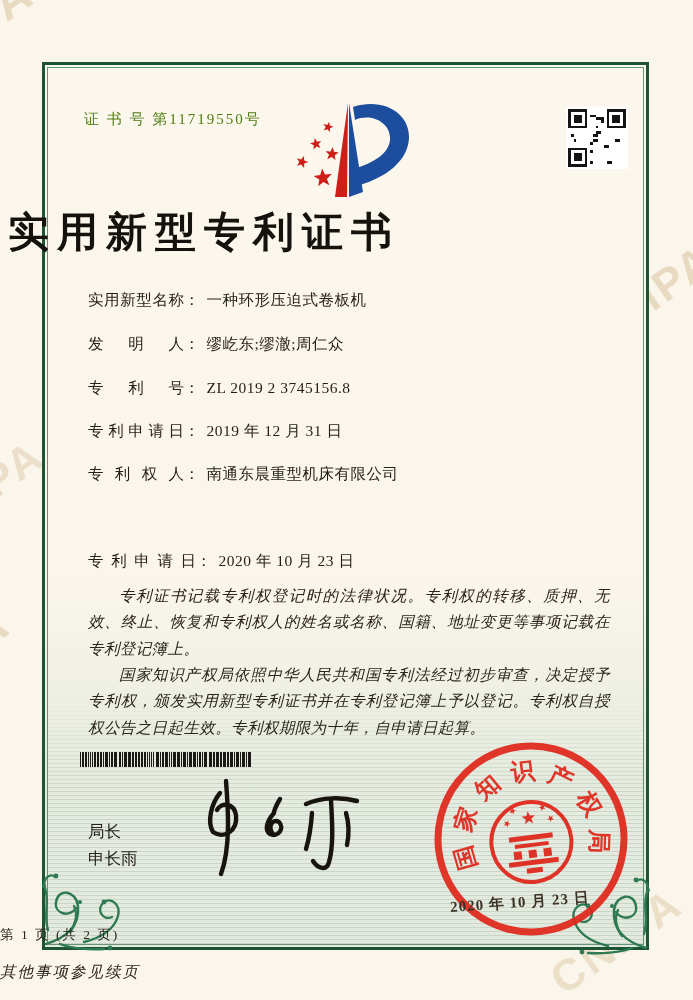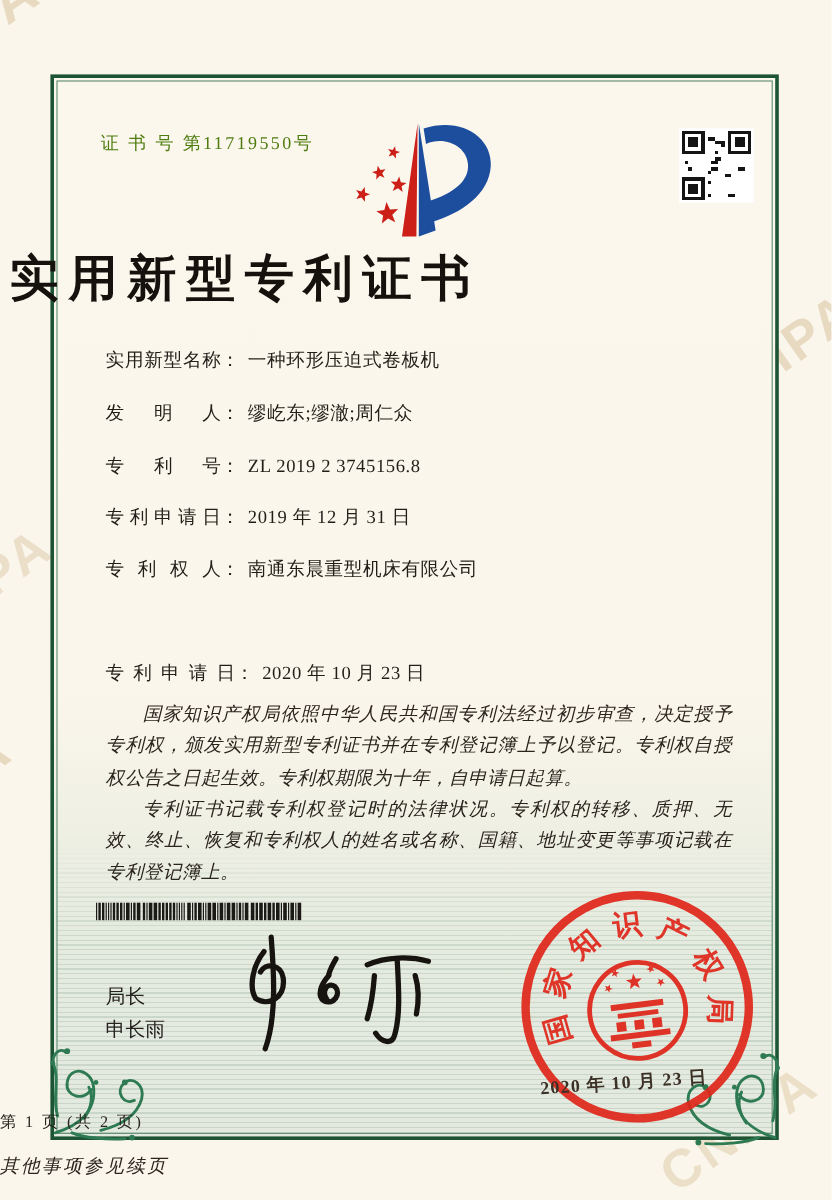--- a/index.html
+++ b/index.html
@@ -195,22 +195,22 @@
     <span class="flabel">专利申请日</span><span class="colon">：</span><span class="fvalue">2019 年 12 月 31 日</span>
   </div>
   <div class="row r5">
     <span class="flabel">专利权人</span><span class="colon">：</span><span class="fvalue">南通东晨重型机床有限公司</span>
   </div>
   <div class="row r7">
     <span class="flabel wide">专利申请日</span><span class="colon">：</span><span class="fvalue">2020 年 10 月 23 日</span>
   </div>
 
   <div class="paras">
+    <p>专利证书记载专利权登记时的法律状况。专利权的转移、质押、无效、终止、恢复和专利权人的姓名或名称、国籍、地址变更等事项记载在专利登记簿上。</p>
     <p>国家知识产权局依照中华人民共和国专利法经过初步审查，决定授予专利权，颁发实用新型专利证书并在专利登记簿上予以登记。专利权自授权公告之日起生效。专利权期限为十年，自申请日起算。</p>
-    <p>专利证书记载专利权登记时的法律状况。专利权的转移、质押、无效、终止、恢复和专利权人的姓名或名称、国籍、地址变更等事项记载在专利登记簿上。</p>
   </div>
 
   <svg class="barcode" id="barcode" width="176" height="15">
       <rect x="0" y="0" width="1" height="15" fill="#1c1a17"></rect>
       <rect x="2" y="0" width="2" height="15" fill="#1c1a17"></rect>
       <rect x="5" y="0" width="2" height="15" fill="#1c1a17"></rect>
       <rect x="8" y="0" width="1" height="15" fill="#1c1a17"></rect>
       <rect x="10" y="0" width="1" height="15" fill="#1c1a17"></rect>
       <rect x="12" y="0" width="1" height="15" fill="#1c1a17"></rect>
       <rect x="14" y="0" width="2" height="15" fill="#1c1a17"></rect>

